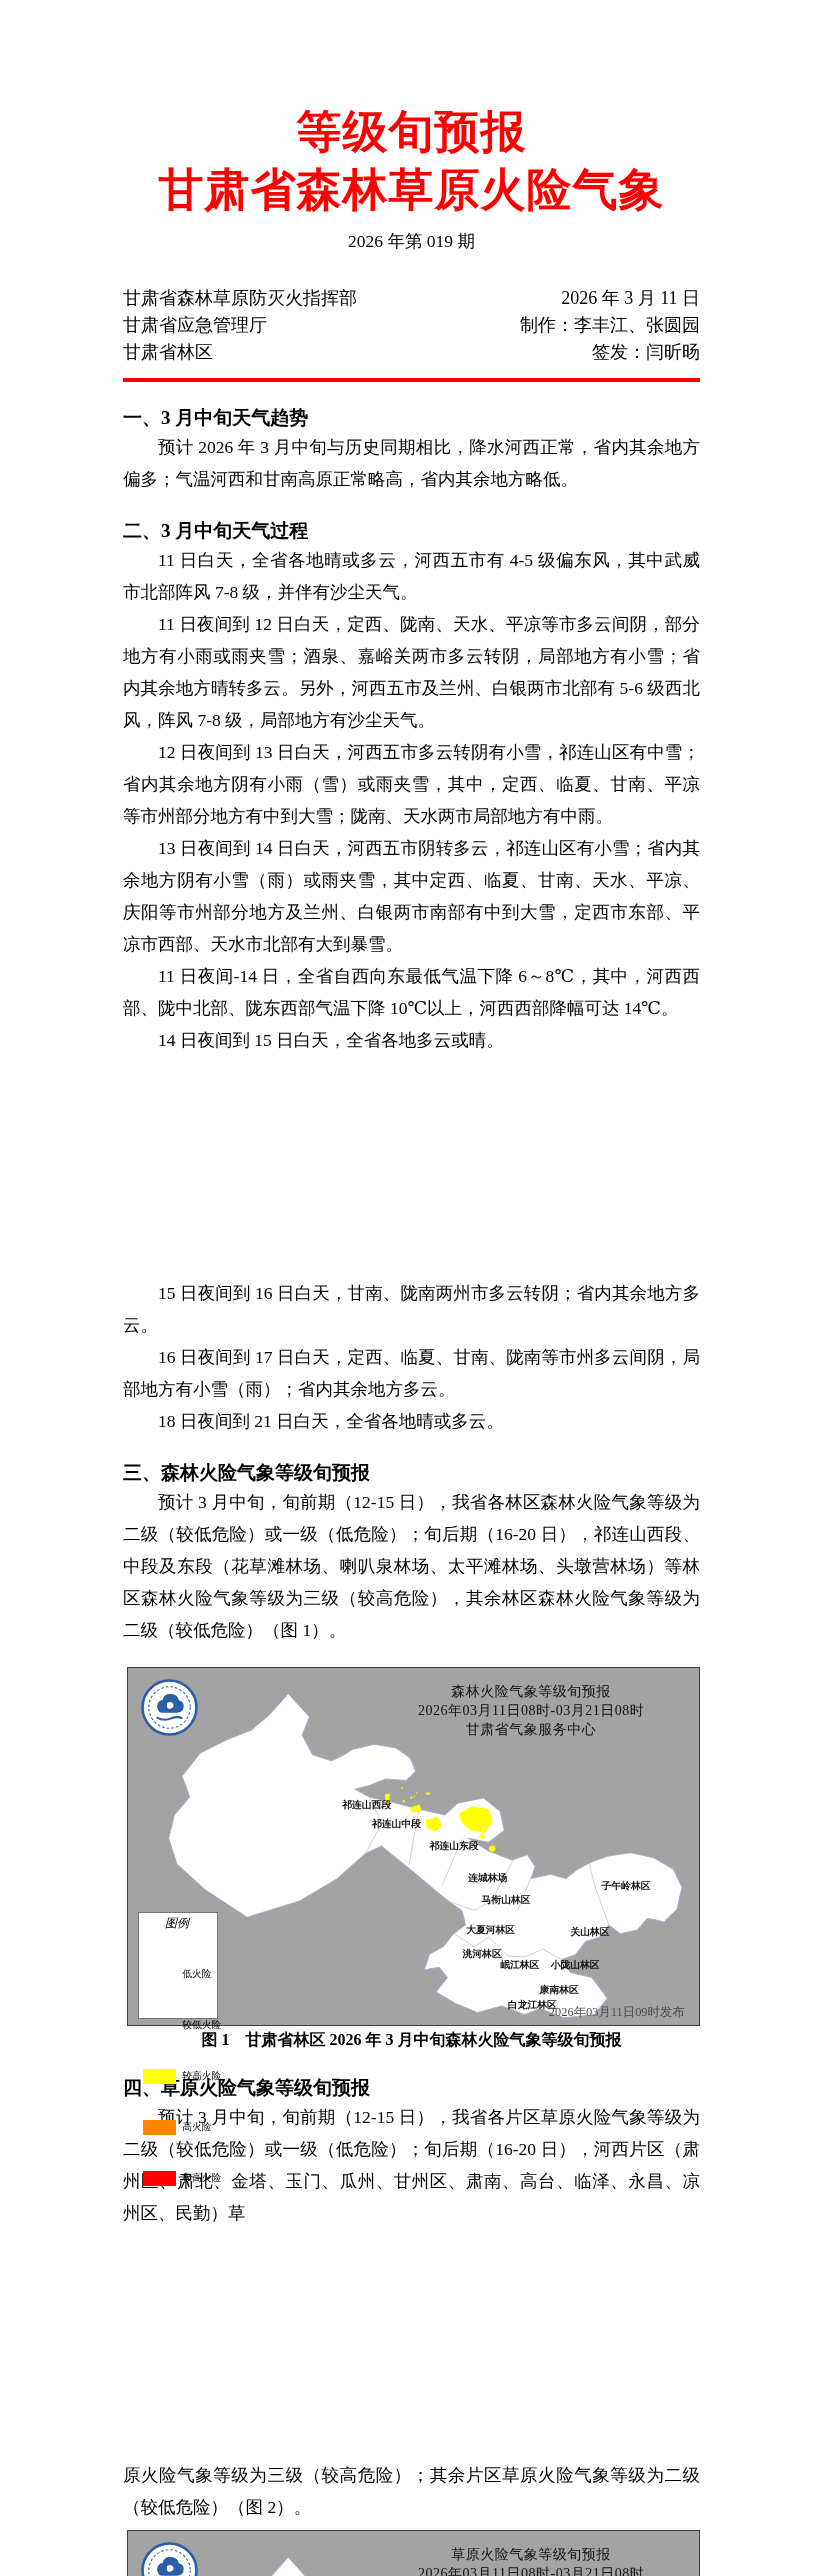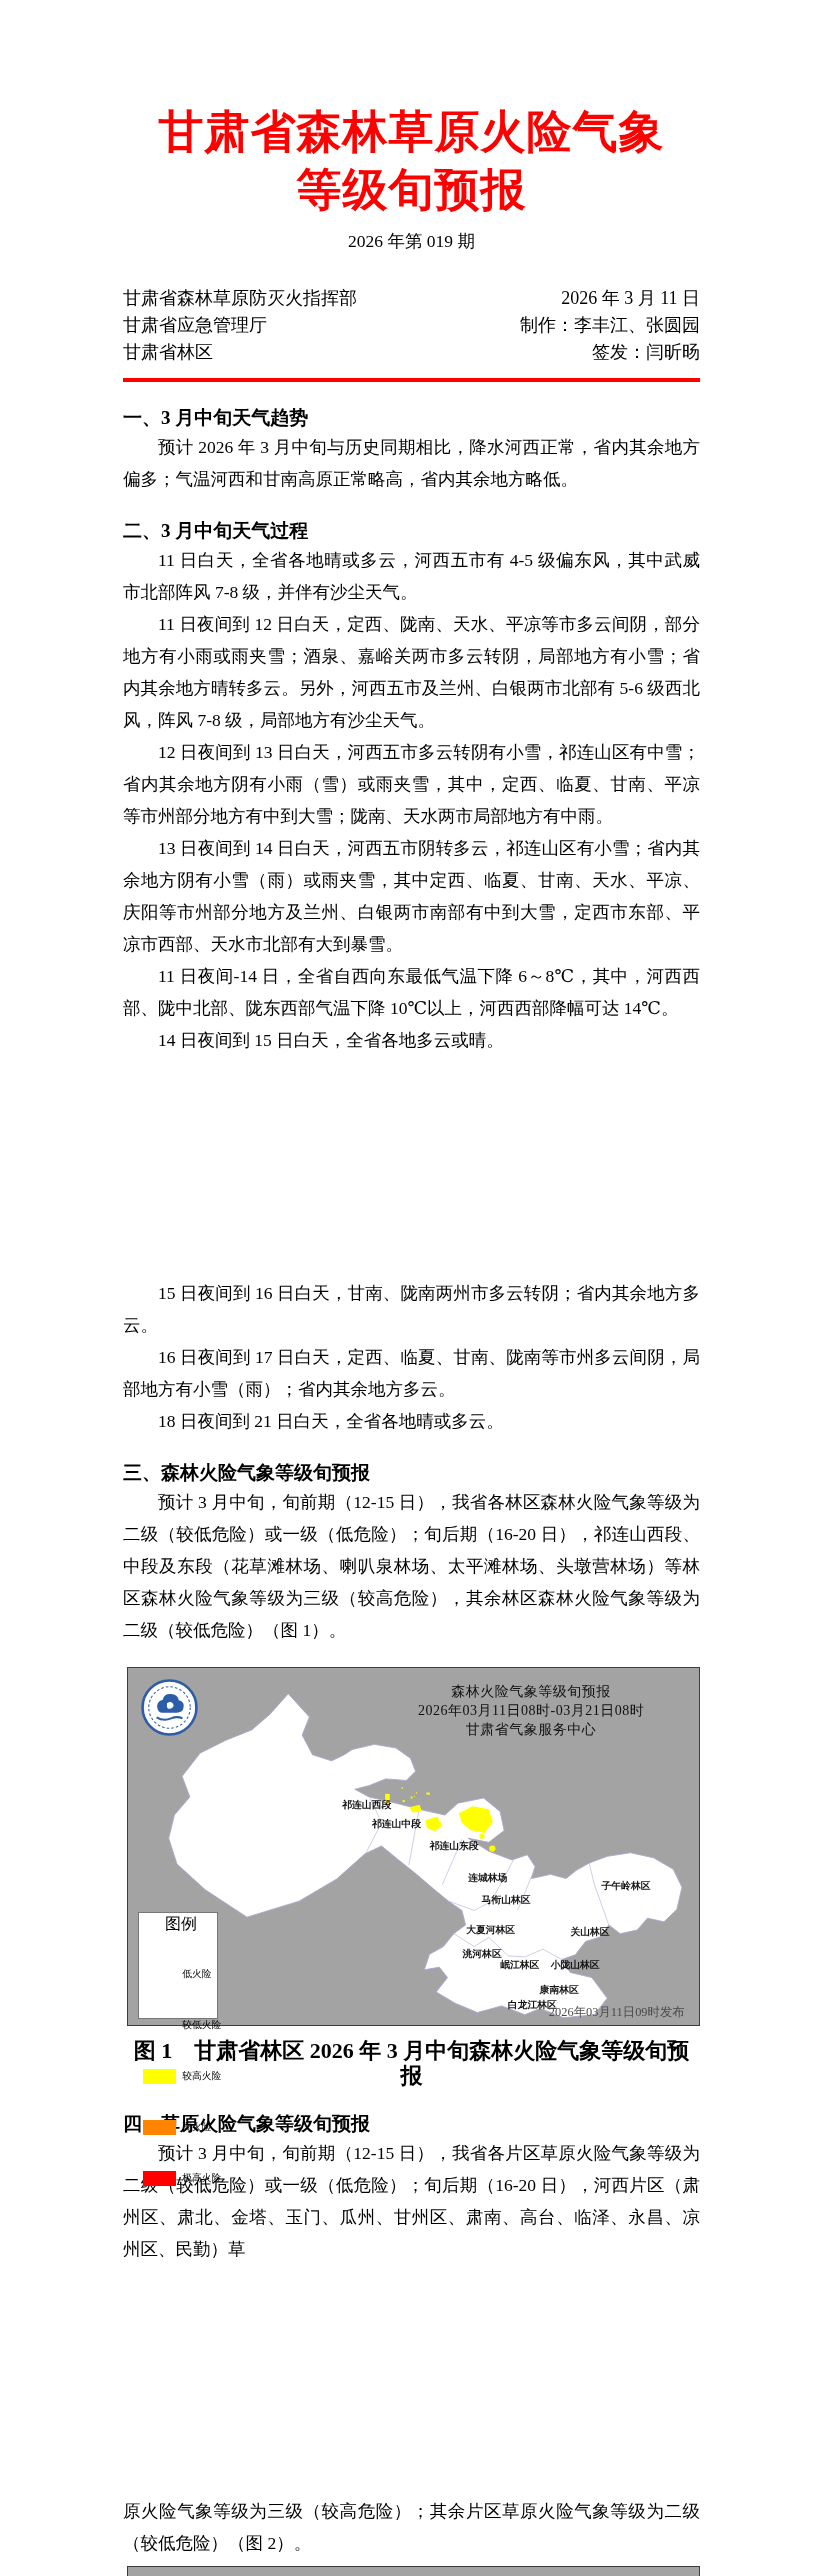--- a/index.html
+++ b/index.html
@@ -35,29 +35,29 @@
   }
   .cma-logo{position:absolute;left:13.4px;top:10.3px;width:57px;height:57px;z-index:3;}
   .map-label{
     position:absolute;transform:translate(-50%,-50%);white-space:nowrap;
     font-size:9.8px;font-weight:700;color:#141414;z-index:2;
   }
   .legend{
     position:absolute;left:9.8px;bottom:6.2px;width:80px;height:107px;
     background:#fff;border:1px solid #777;box-sizing:border-box;z-index:4;
   }
-  .legend-title{margin:4.1px 0 1px 26px;font-size:16px;line-height:13.4px;}
+  .legend-title{margin:4.1px 0 1px 26px;font-size:12px;line-height:13.4px;font-style:italic;}
   .legend-row{height:15px;display:flex;align-items:center;margin-top:36px;}
   .legend-swatch{width:33px;height:15px;flex:none;margin-left:4.1px;}
   .legend-label{margin-left:6.2px;font-size:9.8px;white-space:nowrap;}
   .release-date{
     position:absolute;right:14.4px;bottom:4.1px;font-size:12.4px;color:#4a4a4a;z-index:3;
   }
   .fig-caption{
-    text-align:center;font-size:22px;font-weight:600;line-height:25px;margin-top:12px;
+    text-align:center;font-size:16px;font-weight:600;line-height:25px;margin-top:1px;
   }
   .hidden-defs{position:absolute;width:0;height:0;}
 </style>
 </head>
 <body>
 
 <svg class="hidden-defs" aria-hidden="true">
   <defs>
     <g id="gansu-shape">
       <path fill="#ffffff" stroke="#a9a9cf" stroke-width="1.8" stroke-linejoin="round" d="
@@ -87,22 +87,22 @@
         M 842 565 L 805 545 L 770 560
         M 700 522 L 738 558 L 770 560
         M 895 378 L 905 420 L 933 498"></path>
     </g>
   </defs>
 </svg>
 
 <div class="content">
 
   <div class="doc-title">
+    <div>等级旬预报</div>
     <div>甘肃省森林草原火险气象</div>
-    <div>等级旬预报</div>
   </div>
 
   <div class="issue-no">2026 年第 019 期</div>
 
   <div class="agency-block">
     <div class="agency-row">
       <span>甘肃省森林草原防灭火指挥部</span>
       <span>2026 年 3 月 11 日</span>
     </div>
     <div class="agency-row">

